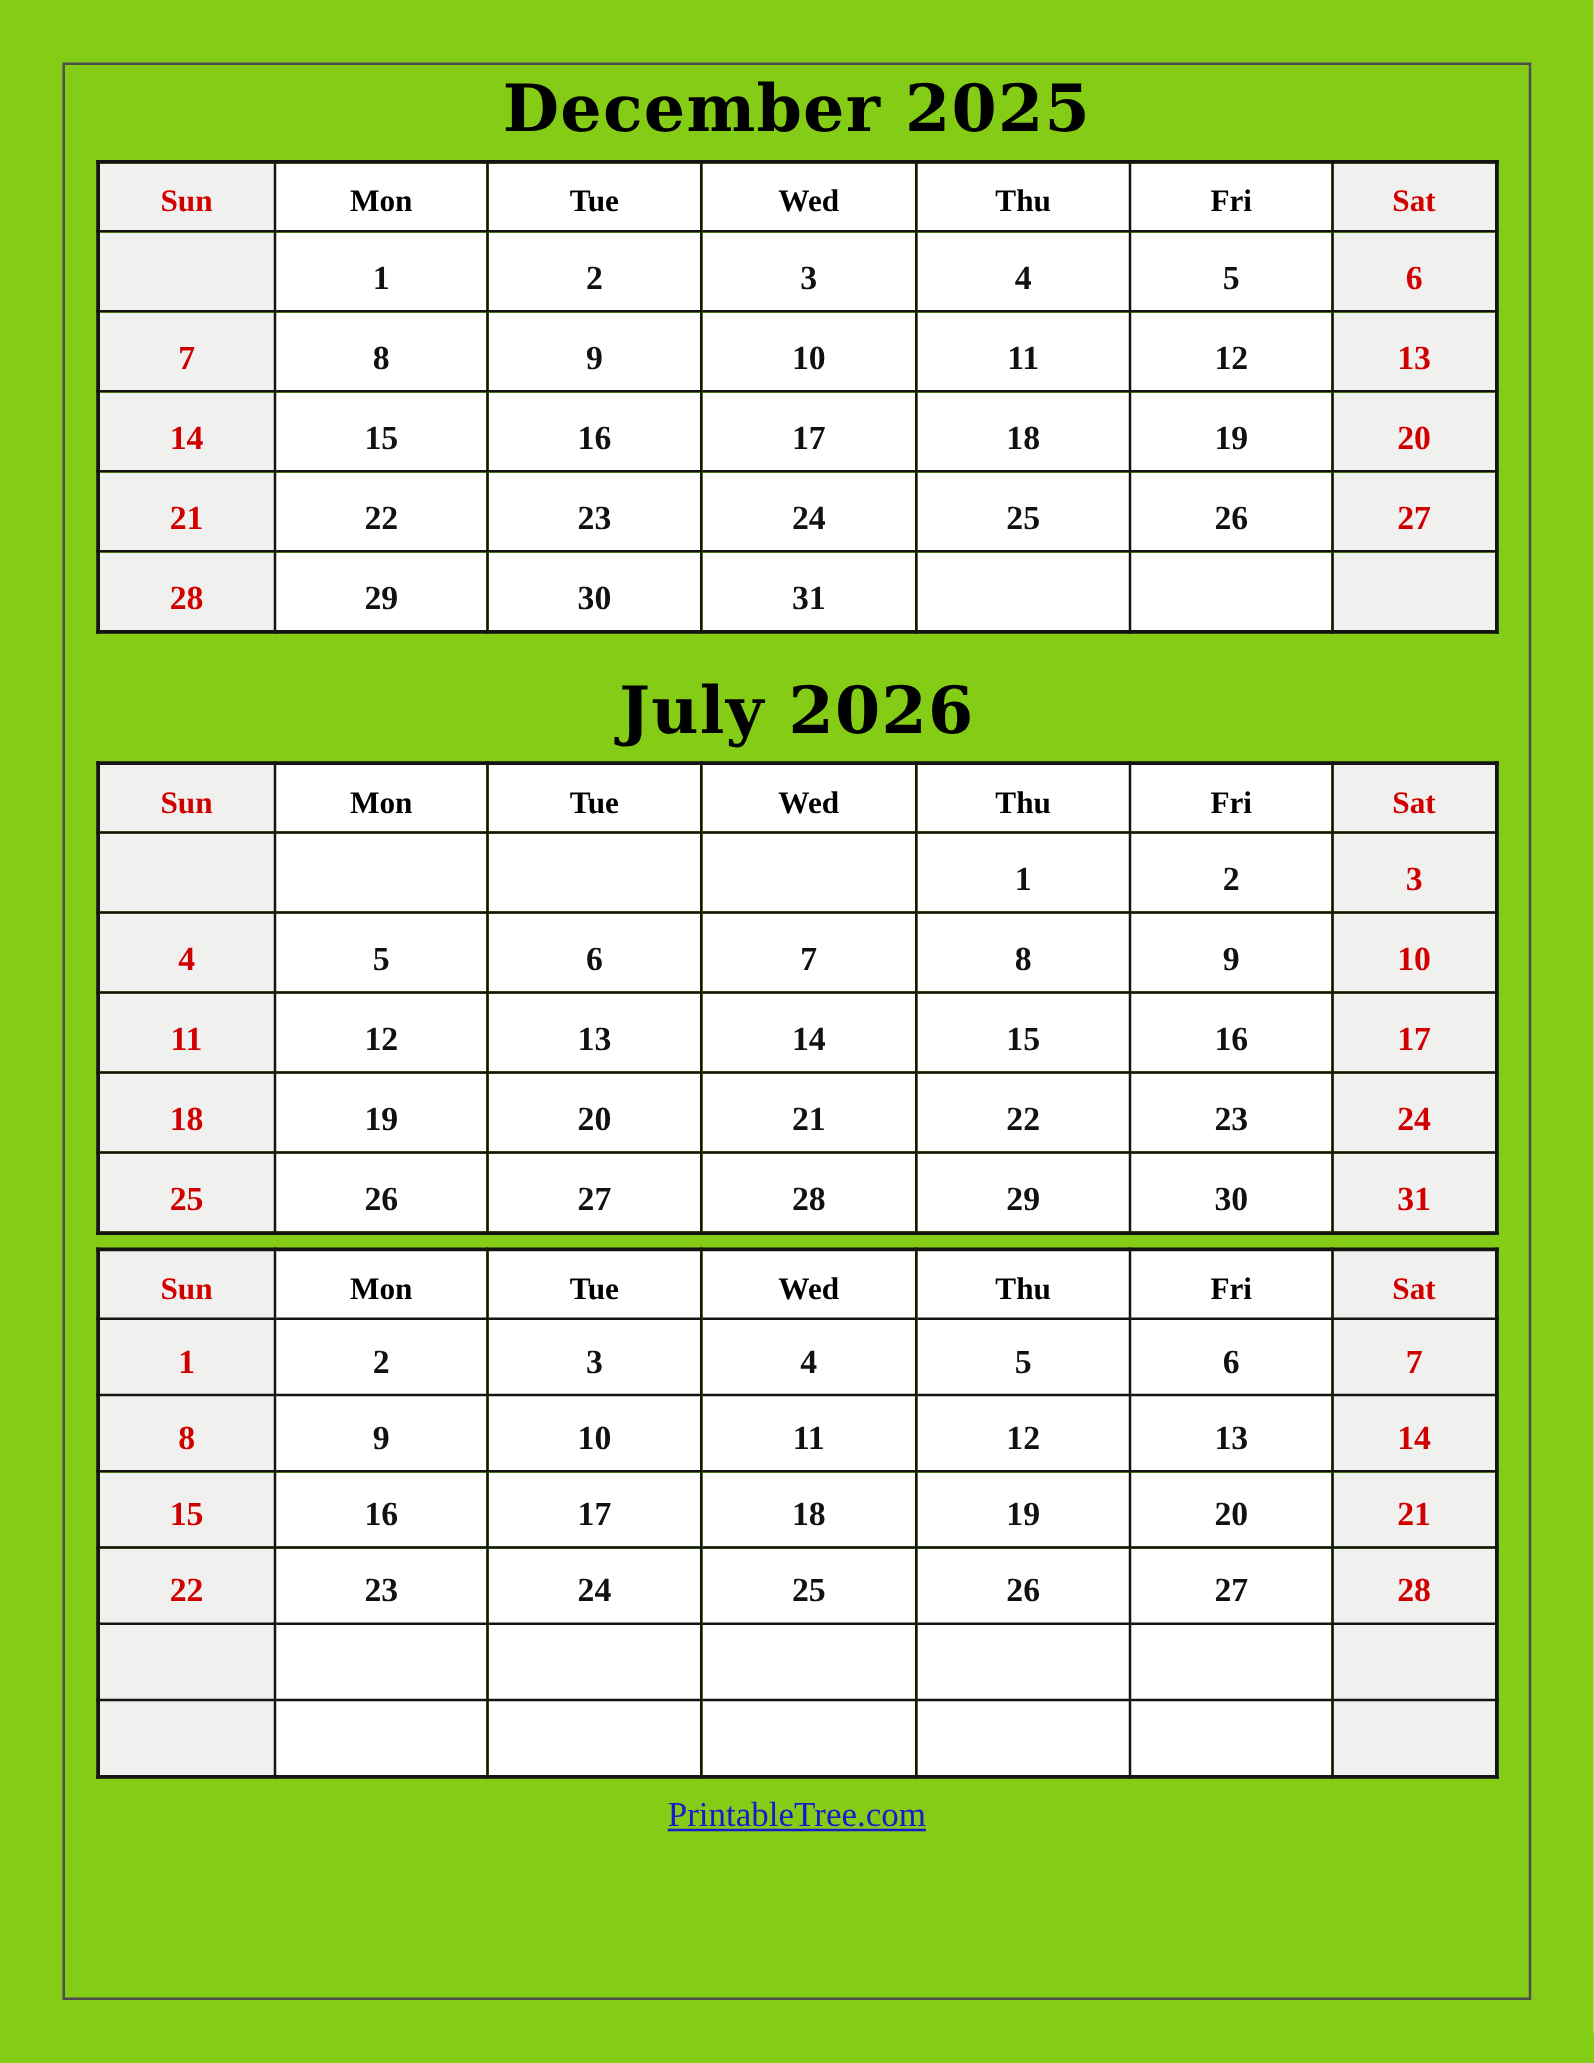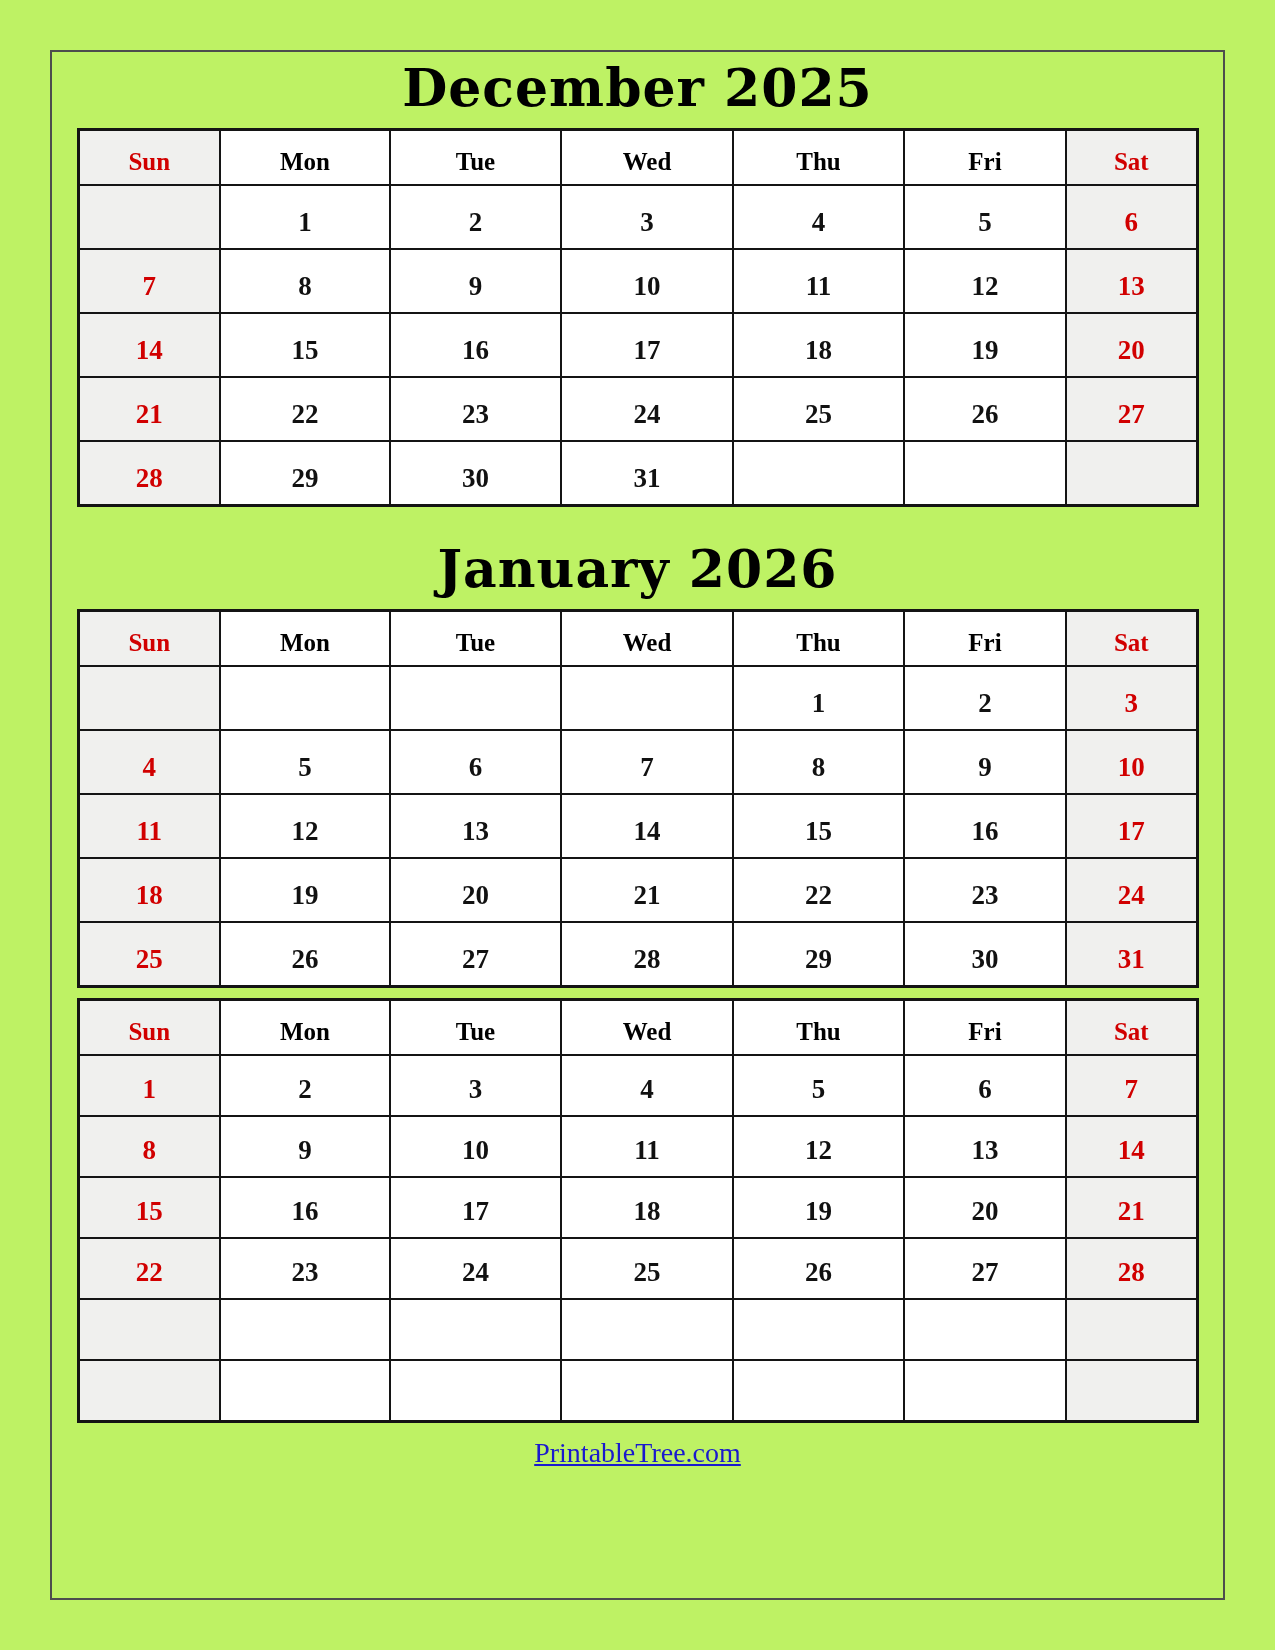--- a/index.html
+++ b/index.html
@@ -1,19 +1,19 @@
 <!DOCTYPE html>
 <html style="--red: #d10000; --weekend-bg: #f0f0ee; --grid: #141414; --link-blue: #1a1acd;"><head>
 <meta charset="utf-8">
 <style>
   html,body{margin:0;padding:0;background:#ffffff;}
   .page{
     position:relative;
     width:1275px;height:1650px;
-    background:#bef264;
+    background:#84cc16;
     font-family:"Liberation Serif",serif;
     overflow:hidden;
   }
   .frame{
     position:absolute;left:50px;top:50px;
     width:1171px;height:1546px;
     border:2px solid #4d4d4d;
     box-sizing:content-box;
   }
   .month-title{
@@ -147,21 +147,21 @@
               <td>31</td>
               <td></td>
               <td></td>
               <td class="weekend"></td>
             </tr>
           </tbody>
         </table>
     </section>
 
     <section>
-      <h2 class="month-title mt-next">January 2026</h2>
+      <h2 class="month-title mt-next">July 2026</h2>
       <table class="cal rows-64">
           <colgroup>
             <col style="width: 142px;">
             <col style="width: 170px;">
             <col style="width: 171px;">
             <col style="width: 172px;">
             <col style="width: 171px;">
             <col style="width: 162px;">
             <col style="width: 131px;">
           </colgroup>

